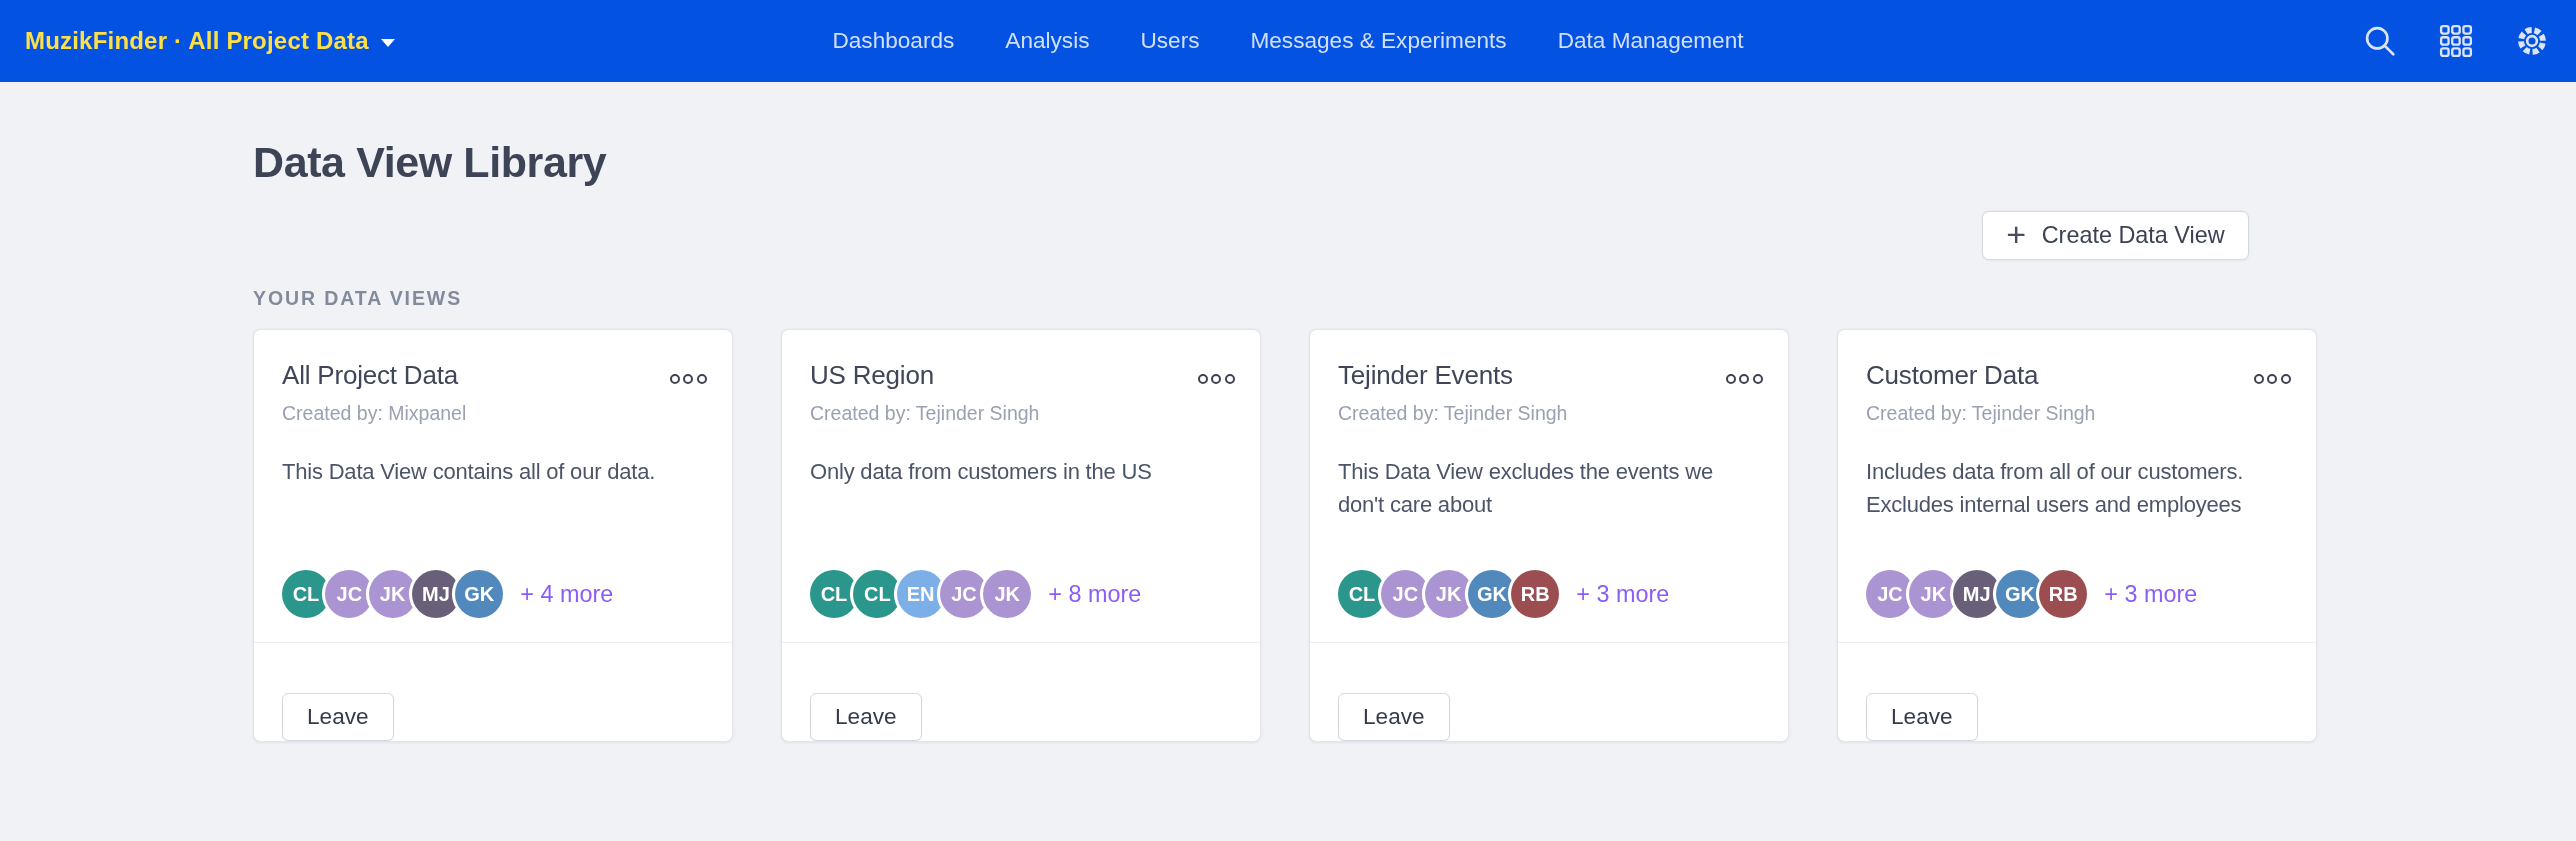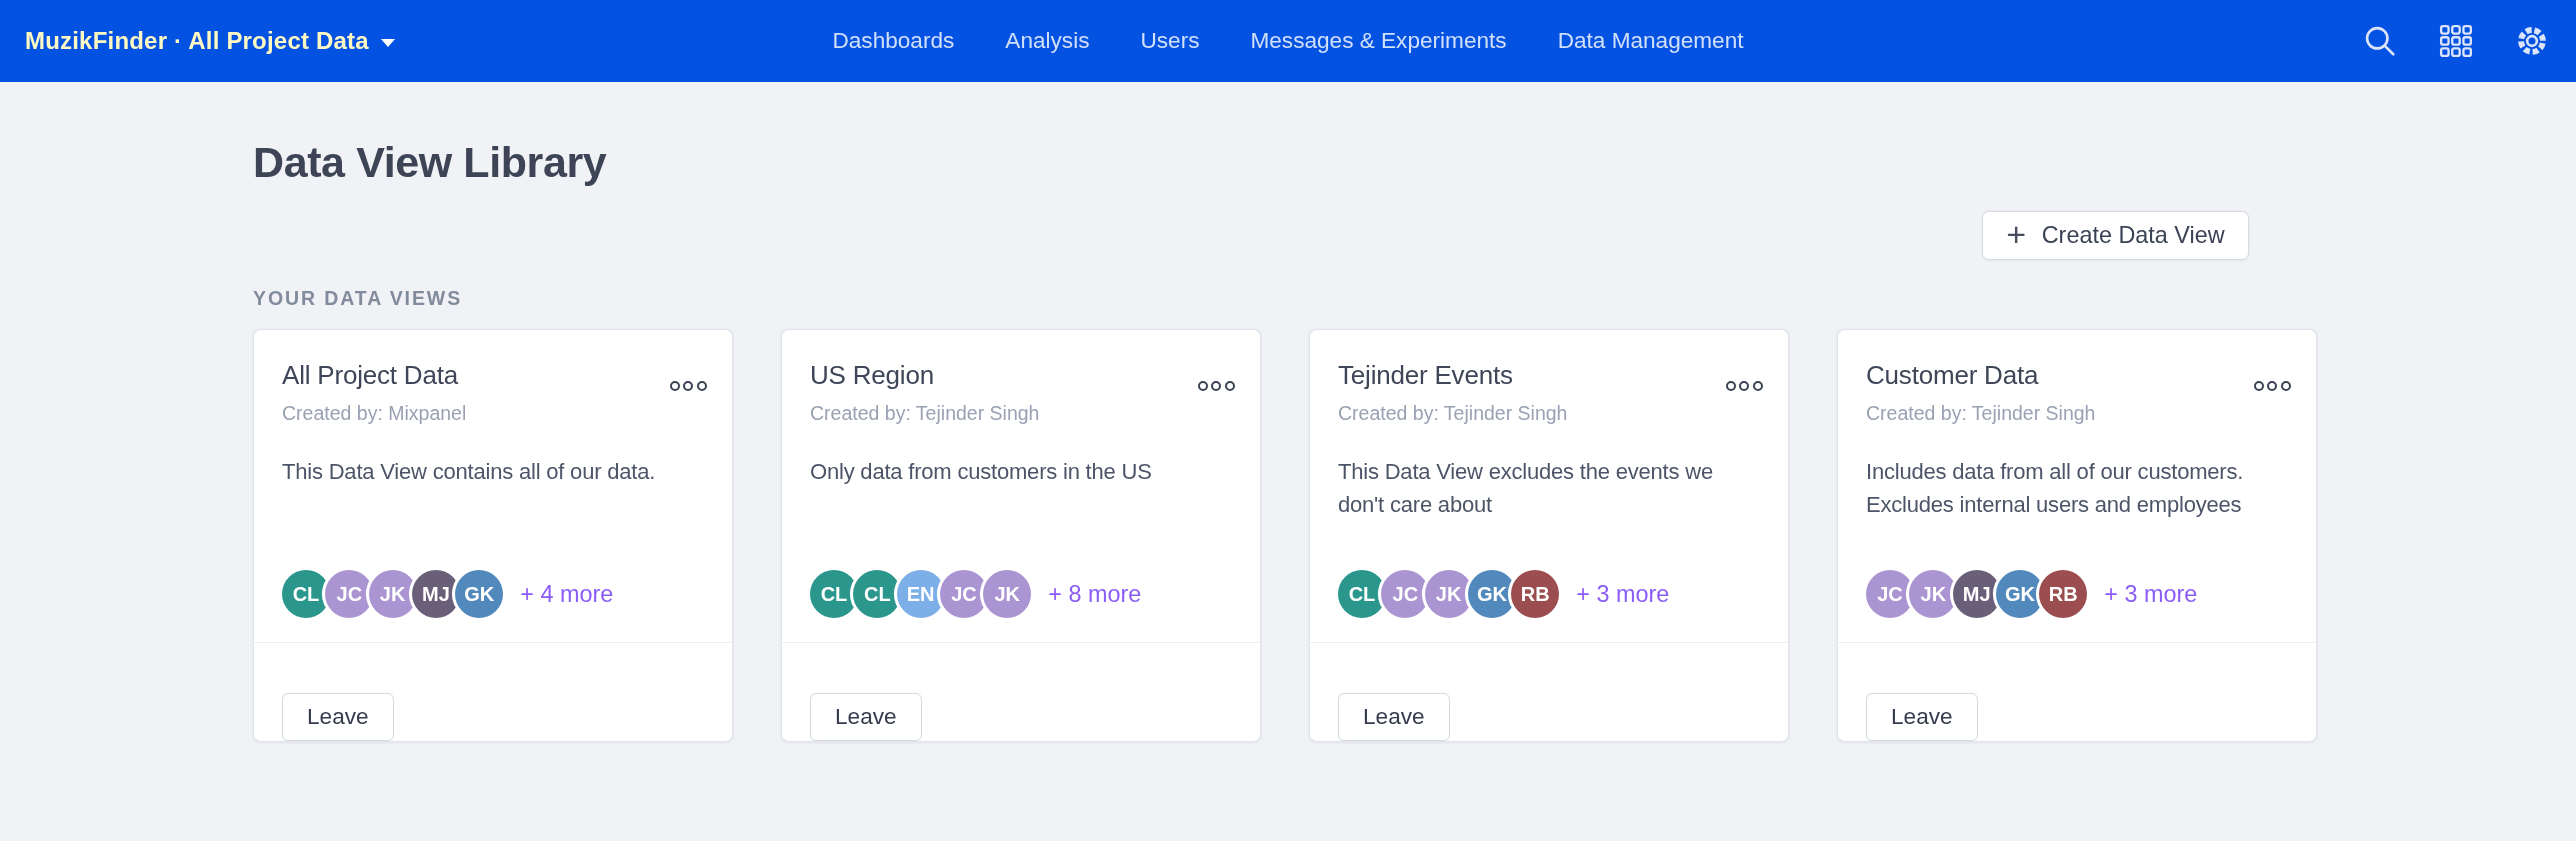--- a/index.html
+++ b/index.html
@@ -13,21 +13,21 @@
   
   .topbar {
     position: absolute; top: 0; left: 0; right: 0;
     height: 82px;
     background: #0452e1;
     display: flex; align-items: center;
   }
   .brand {
     position: absolute; left: 25px; top: 0; bottom: 0;
     display: flex; align-items: center;
-    color: #fef9c3; font-size: 24px; font-weight: 700;
+    color: #fde047; font-size: 24px; font-weight: 700;
     letter-spacing: 0.2px;
     cursor: pointer;
   }
   .caret {
     display: inline-block; width: 0; height: 0;
     border-left: 7px solid transparent;
     border-right: 7px solid transparent;
     border-top: 8.6px solid #ffffff;
     margin-left: 12.5px; margin-top: 3.1px;
   }
@@ -87,21 +87,21 @@
     background: #ffffff;
     border: 0.8px solid #e1e4ea; border-radius: 7.8px;
     box-shadow: 0 0.8px 3.1px rgba(20,30,60,0.07);
     display: flex; flex-direction: column;
     overflow: hidden;
   }
   .card-body {
     flex: 1; padding: 30px 20px 0 28px;
     display: flex; flex-direction: column;
   }
-  .card-top { display: flex; justify-content: space-between; align-items: flex-end; }
+  .card-top { display: flex; justify-content: space-between; align-items: center; }
   .card-title { font-size: 26px; color: #3e4657; font-weight: 500; letter-spacing: -0.2px; }
   .card-menu { display: flex; gap: 3.9px; margin-top: 7.8px; padding-right: 4.7px; cursor: pointer; }
   .card-menu i {
     width: 10px; height: 10px; border-radius: 50%;
     border: 2.3px solid #3b4353; display: block;
   }
   .card-created { margin-top: 11.7px; font-size: 19.5px; color: #99a1b2; }
   .card-desc {
     margin-top: 30px; font-size: 22px; letter-spacing: -0.2px;
     color: #4c5568; line-height: 33px; padding-right: 6.2px;

